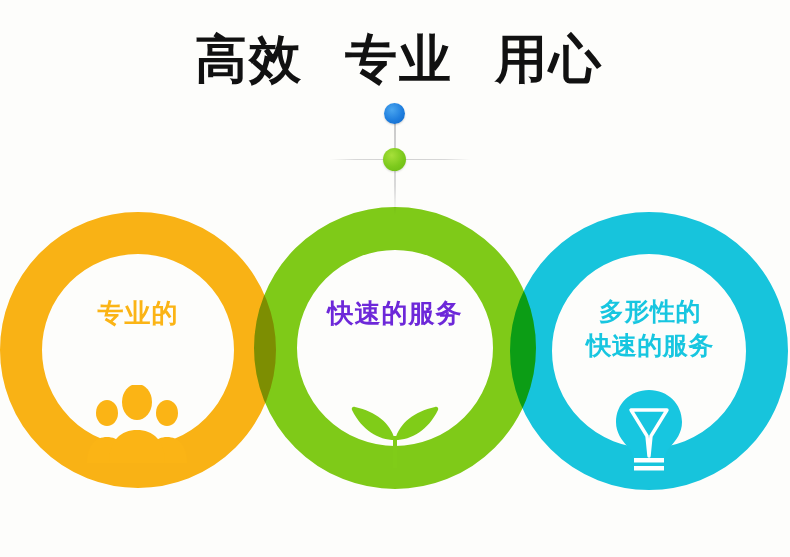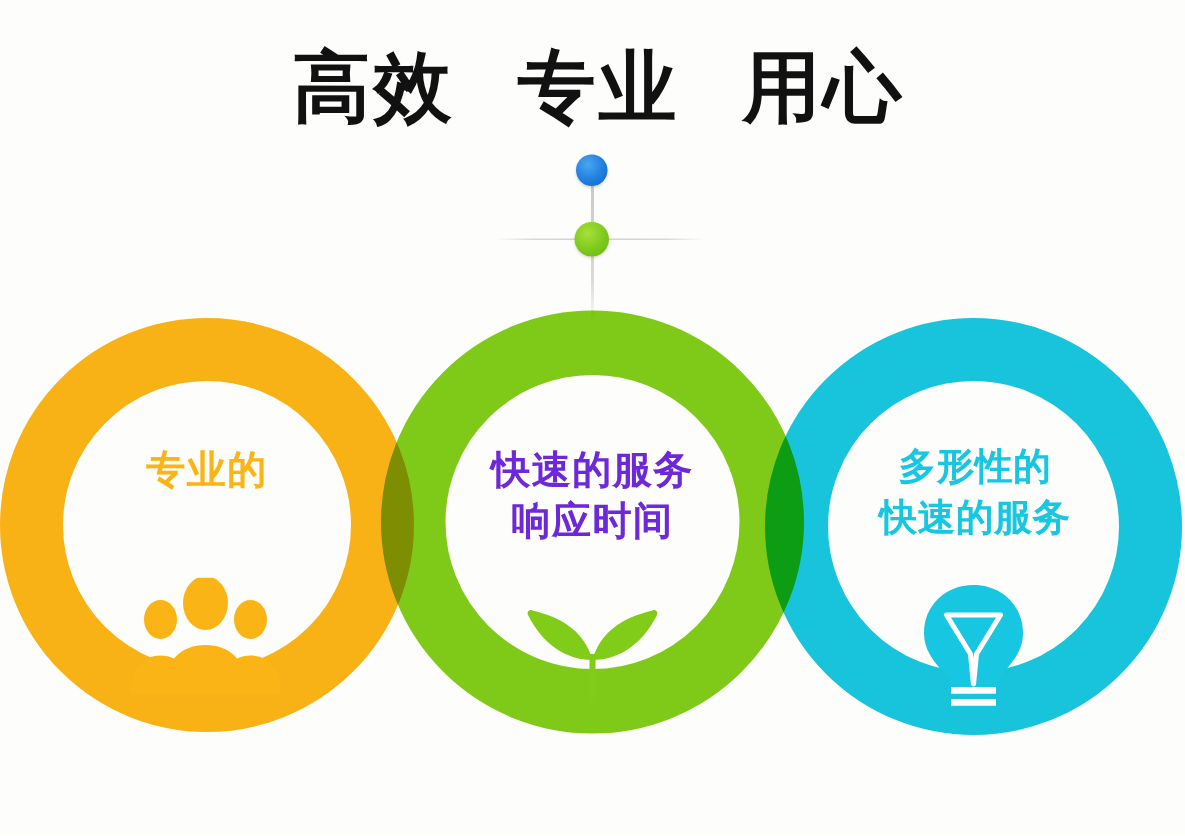--- a/index.html
+++ b/index.html
@@ -198,21 +198,20 @@
     <div class="ring ring-green"></div>
     <div class="ring ring-cyan"></div>
   </div>
 
   <div class="circle-content c1">
     <div class="circle-line">专业的</div>
   </div>
 
   <div class="circle-content c2">
     <div class="circle-line">快速的服务</div>
-    <div class="circle-line">响应时间</div>
   </div>
 
   <div class="circle-content c3">
     <div class="circle-line">多形性的</div>
     <div class="circle-line">快速的服务</div>
   </div>
 
   <div class="icon-people">
     <svg width="108" height="78" viewBox="0 0 108 78" xmlns="http://www.w3.org/2000/svg">
       <g fill="#fbb415">

